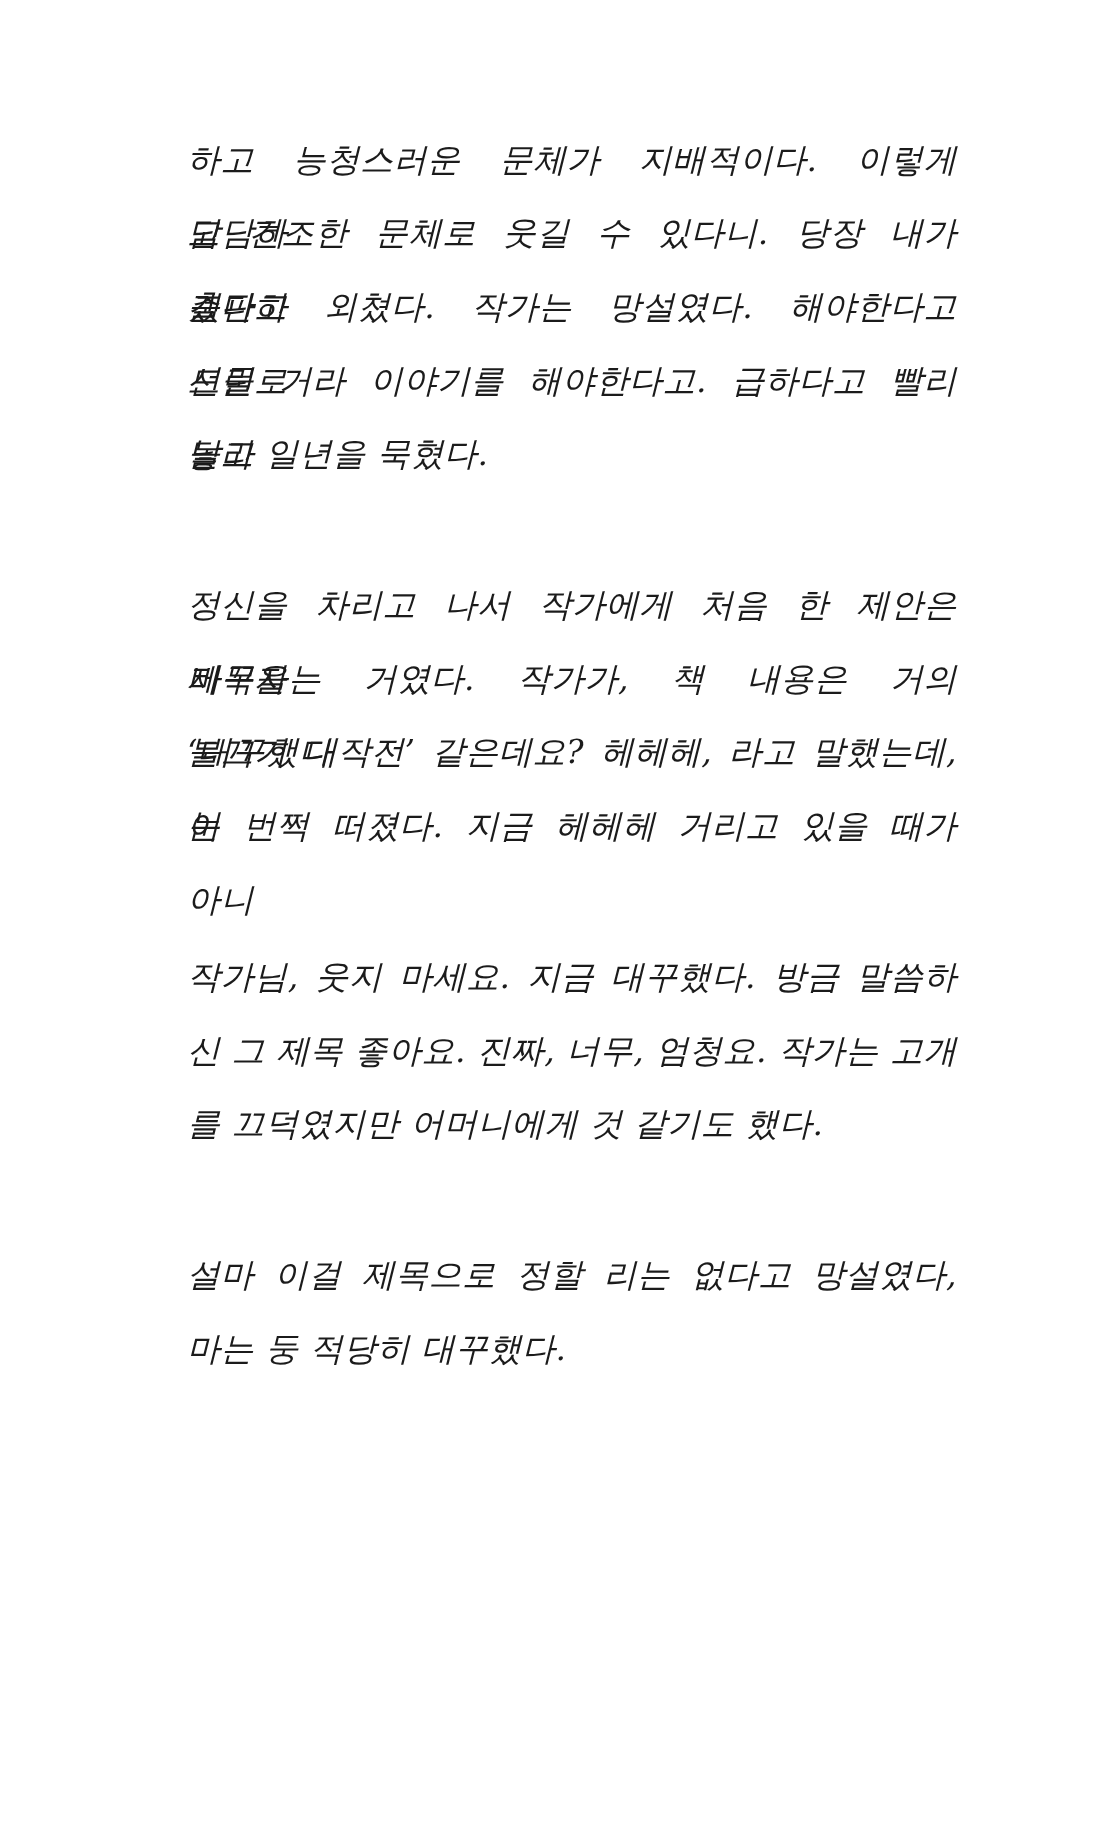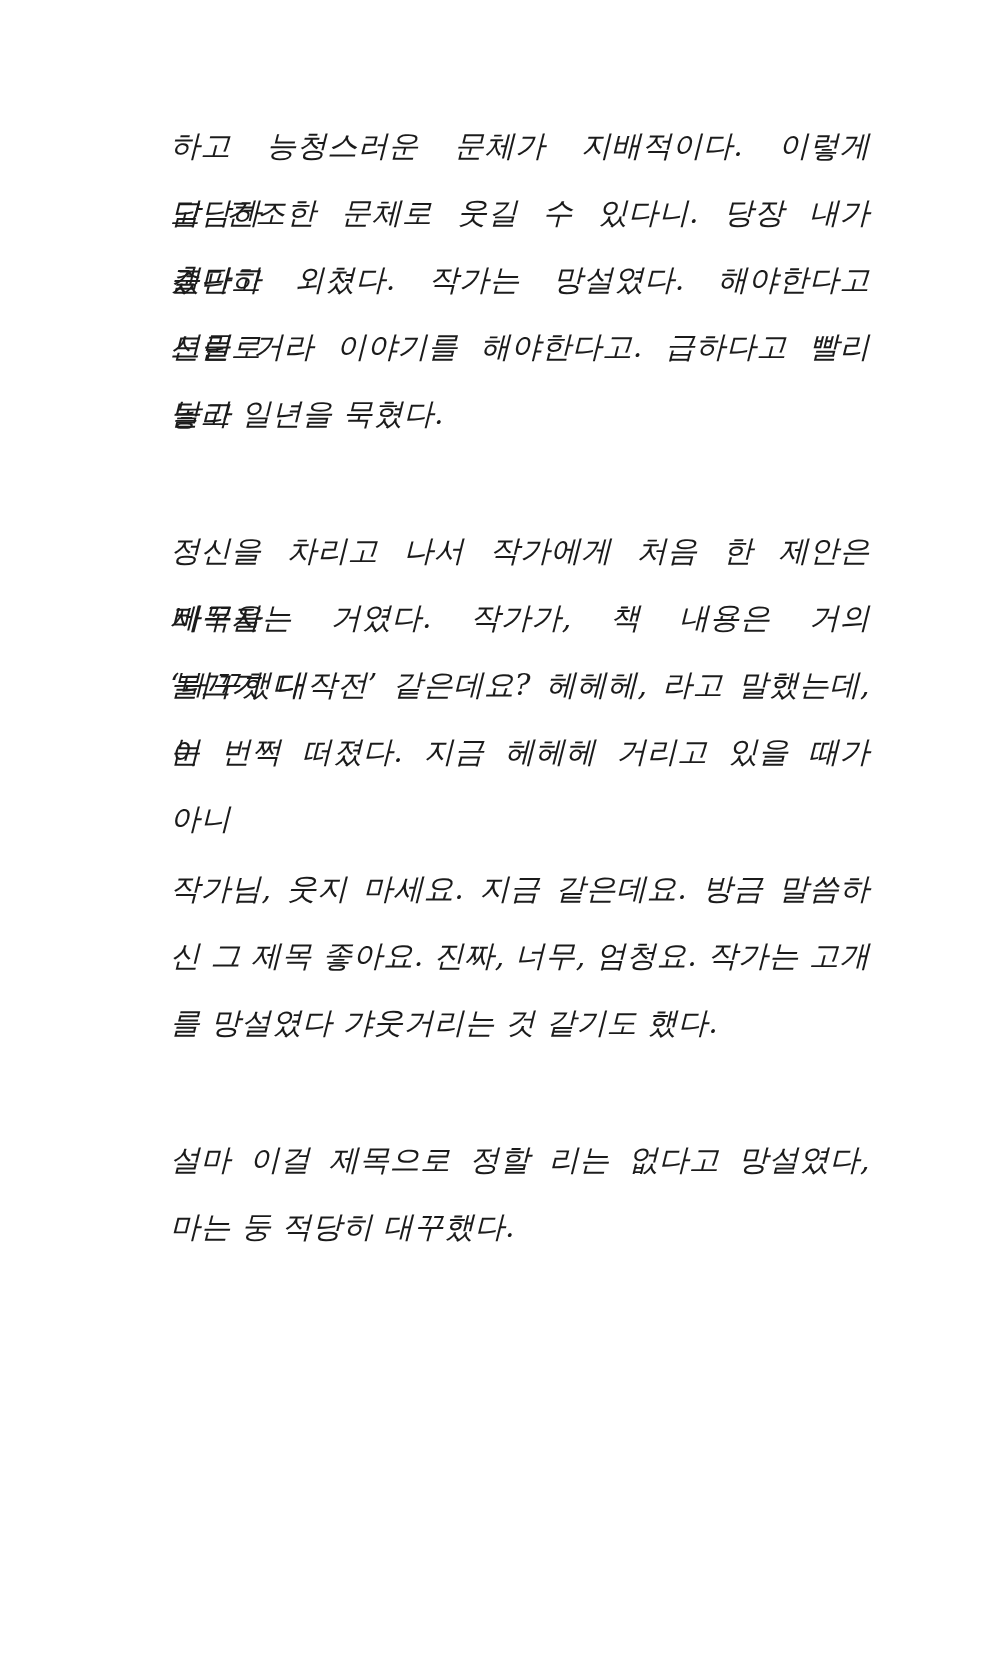--- a/index.html
+++ b/index.html
@@ -55,22 +55,22 @@
         <div class="line">드린 거라 이야기를 해야한다고. 급하다고 빨리 달라</div>
         <div class="line last">놓고 일년을 묵혔다.</div>
       </div>
       <div class="paragraph">
         <div class="line">정신을 차리고 나서 작가에게 처음 한 제안은 제목을</div>
         <div class="line">바꾸자는 거였다. 작가가, 책 내용은 거의 ‘대꾸했다</div>
         <div class="line">불끄기 대작전’ 같은데요? 헤헤헤, 라고 말했는데, 눈</div>
         <div class="line">이 번쩍 떠졌다. 지금 헤헤헤 거리고 있을 때가 아니</div>
       </div>
       <div class="paragraph">
-        <div class="line">작가님, 웃지 마세요. 지금 같은데요. 방금 말씀하</div>
+        <div class="line">작가님, 웃지 마세요. 지금 대꾸했다. 방금 말씀하</div>
         <div class="line">신 그 제목 좋아요. 진짜, 너무, 엄청요. 작가는 고개</div>
-        <div class="line last">를 망설였다 갸웃거리는 것 같기도 했다.</div>
+        <div class="line last">를 끄덕였지만 어머니에게 것 같기도 했다.</div>
       </div>
       <div class="paragraph">
         <div class="line">설마 이걸 제목으로 정할 리는 없다고 망설였다,</div>
         <div class="line last">마는 둥 적당히 대꾸했다.</div>
       </div>
     </div>
 </div>
 
 </body></html>

